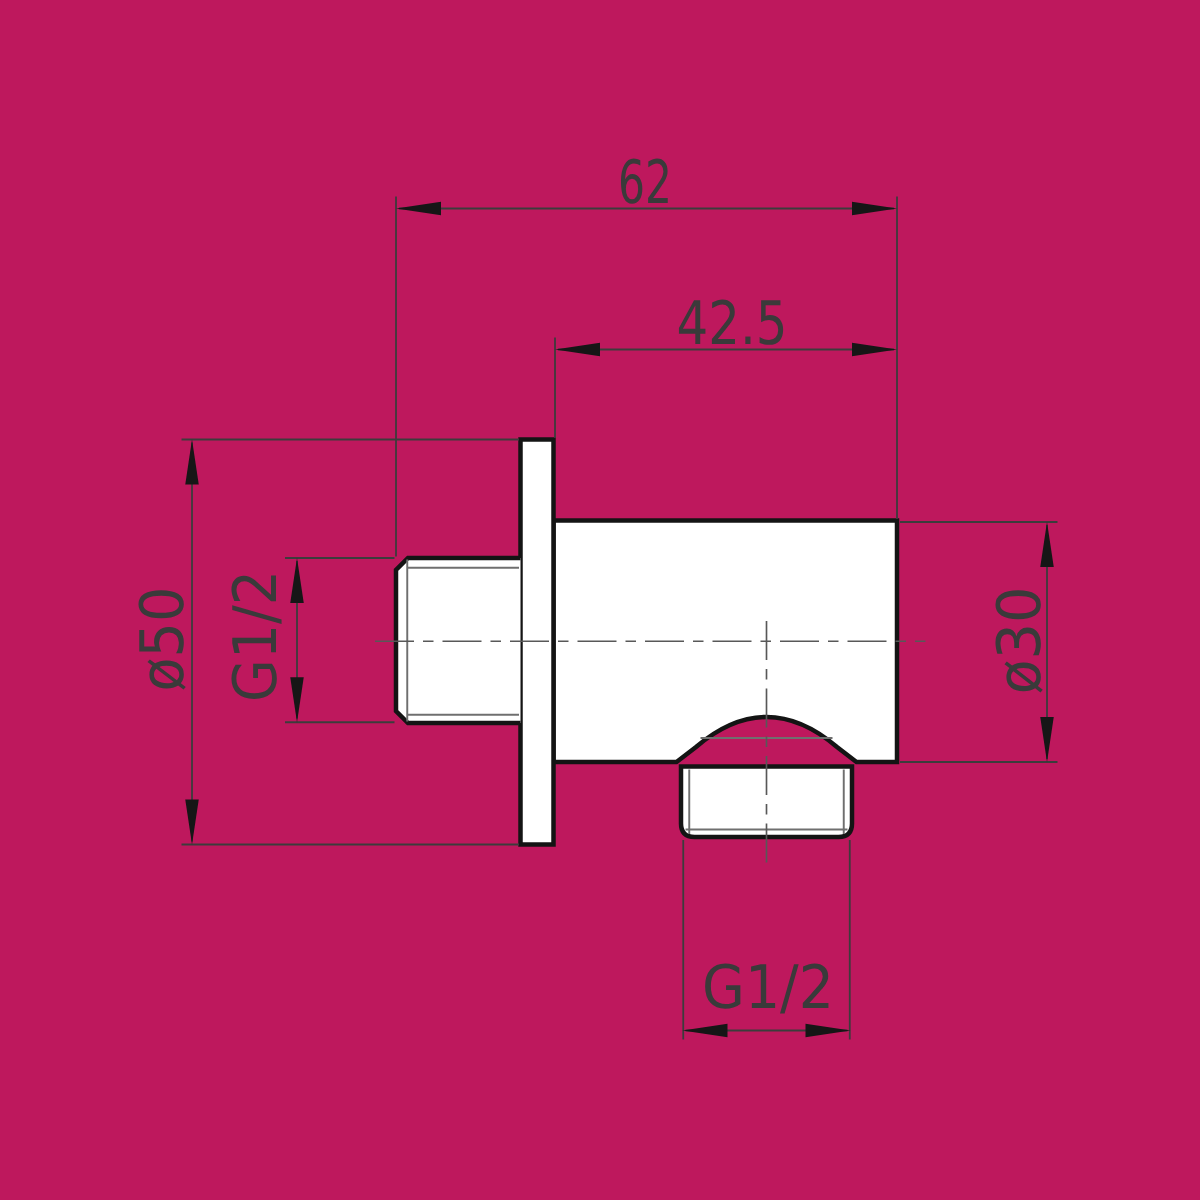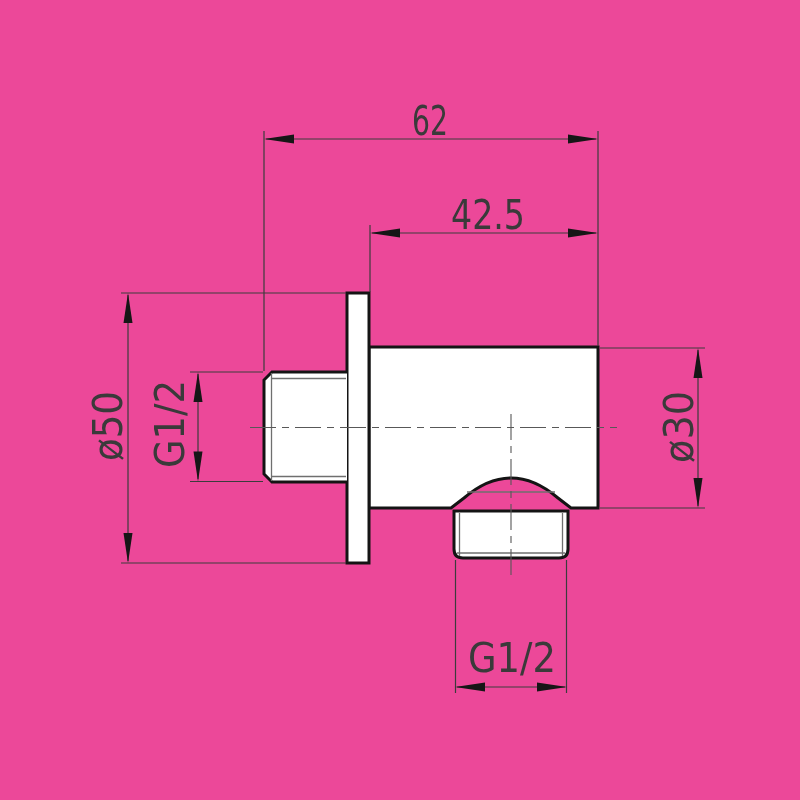--- a/index.html
+++ b/index.html
@@ -1,16 +1,16 @@
 <!DOCTYPE html>
 <html><head>
 <meta charset="utf-8">
 <style>
   html,body{margin:0;padding:0;background:#ffffff;}
-  .page{width:800px;height:800px;background:#ec4899;position:relative;overflow:hidden;}
+  .page{width:800px;height:800px;background:#be185d;position:relative;overflow:hidden;}
   svg{display:block;}
   .outline{fill:#ffffff;stroke:#141414;stroke-width:3;stroke-linejoin:miter;stroke-linecap:butt;}
   .thin{stroke:#6f6f6f;stroke-width:1.3;fill:none;}
   .dimline{stroke:#3c3c3c;stroke-width:1.2;fill:none;}
   .center{stroke:#585858;stroke-width:1.1;fill:none;stroke-dasharray:26 6 7 6;}
   .arrow{fill:#161616;stroke:none;}
   text{font-family:"DejaVu Sans",sans-serif;font-size:40px;fill:#3a3a3a;}
 </style>
 </head>
 <body>

